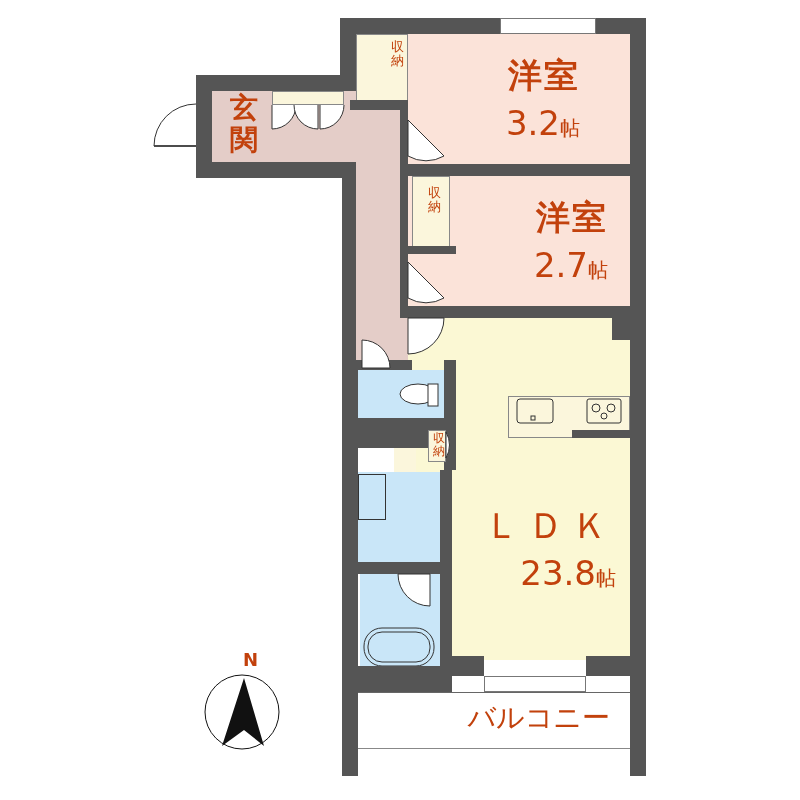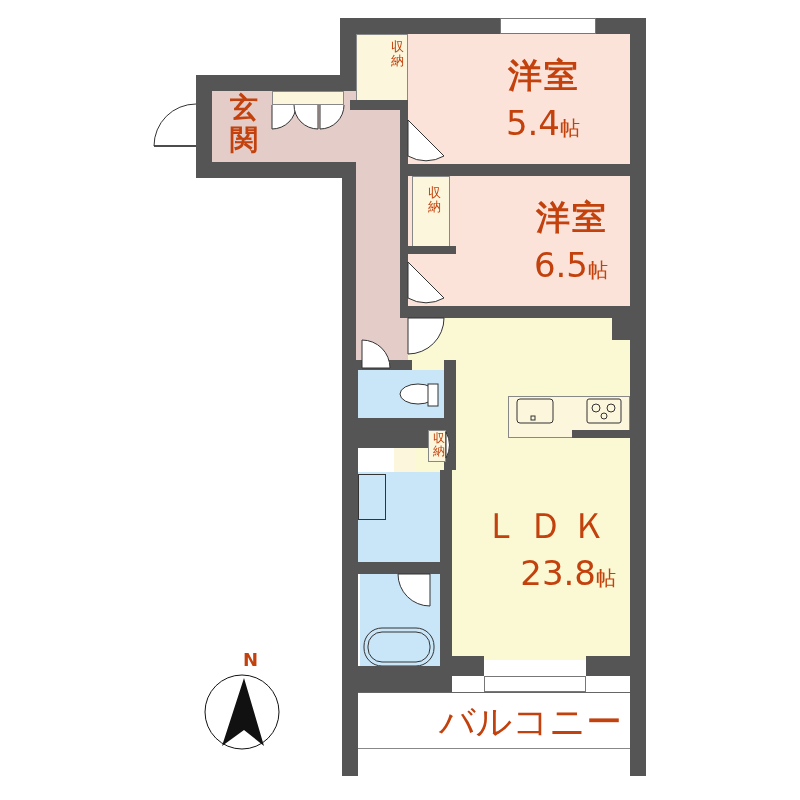--- a/index.html
+++ b/index.html
@@ -43,37 +43,37 @@
   <path d="M48 0 L48 24 A24 24 0 0 0 72 0" fill="#fff" stroke="#333" stroke-width="1"></path>
 </svg>
 
 <div class="room" style="left:408px;top:34px;width:222px;height:130px;background:#fbe3d9;"></div>
 <div class="wall" style="left:400px;top:100px;width:8px;height:70px;"></div>
 <div class="room" style="left:356px;top:34px;width:52px;height:68px;background:#fbf6dc;border:1px solid #888;box-sizing:border-box;"></div>
 <div class="wall" style="left:350px;top:100px;width:58px;height:10px;"></div>
 <div class="label tiny" style="left:388px;top:40px;width:16px;">収納</div>
 <div class="label big" style="left:460px;top:58px;width:120px;">洋室</div>
 <div class="label num" style="left:470px;top:106px;width:110px;">
-  <span>5.4</span><small>帖</small>
+  <span>3.2</span><small>帖</small>
 </div>
 <div class="win" style="left:500px;top:18px;width:96px;height:16px;"></div>
 <svg style="left:408px;top:120px;" width="40" height="40">
   <path d="M0 0 L0 36 A36 36 0 0 0 36 36 Z" fill="#fff" stroke="#333" stroke-width="1"></path>
 </svg>
 
 <div class="wall" style="left:400px;top:164px;width:230px;height:12px;"></div>
 
 <div class="room" style="left:408px;top:176px;width:222px;height:132px;background:#fbe3d9;"></div>
 <div class="wall" style="left:400px;top:176px;width:8px;height:140px;"></div>
 <div class="room" style="left:412px;top:176px;width:38px;height:72px;background:#fbf6dc;border:1px solid #888;box-sizing:border-box;"></div>
 <div class="wall" style="left:408px;top:246px;width:48px;height:8px;"></div>
 <div class="label tiny" style="left:425px;top:186px;width:16px;">収納</div>
 <div class="label big" style="left:488px;top:200px;width:120px;">洋室</div>
 <div class="label num" style="left:498px;top:248px;width:110px;">
-  <span>6.5</span><small>帖</small>
+  <span>2.7</span><small>帖</small>
 </div>
 <svg style="left:408px;top:262px;" width="40" height="40">
   <path d="M0 0 L0 36 A36 36 0 0 0 36 36 Z" fill="#fff" stroke="#333" stroke-width="1"></path>
 </svg>
 
 <div class="wall" style="left:400px;top:306px;width:230px;height:12px;"></div>
 
 <div class="room" style="left:408px;top:318px;width:222px;height:342px;background:#fbf8d4;"></div>
 <div class="wall" style="left:612px;top:318px;width:18px;height:22px;"></div>
 <div class="wall" style="left:440px;top:656px;width:44px;height:20px;"></div>
@@ -130,19 +130,19 @@
   <path d="M0 0 A32 32 0 0 0 32 32 L32 0 Z" fill="#fff" stroke="#333"></path>
 </svg>
 <svg style="left:362px;top:624px;" width="76" height="44">
   <rect x="2" y="4" width="70" height="38" rx="18" fill="none" stroke="#333"></rect>
   <rect x="6" y="8" width="62" height="30" rx="14" fill="none" stroke="#333"></rect>
 </svg>
 <div class="wall" style="left:342px;top:666px;width:110px;height:26px;"></div>
 
 <div class="room" style="left:358px;top:692px;width:272px;height:84px;background:#ffffff;border-top:1px solid #666;box-sizing:border-box;"></div>
 <div class="abs" style="left:358px;top:748px;width:272px;height:0;border-top:1px solid #888;"></div>
-<div class="label" style="left:392px;top:704px;width:230px;font-size:36px;">バルコニー</div>
+<div class="label" style="left:380px;top:704px;width:230px;font-size:28px;">バルコニー</div>
 
 <div class="label" style="left:228px;top:651px;width:30px;font-size:18px;font-weight:bold;">N</div>
 <svg style="left:202px;top:674px;" width="80" height="80">
   <circle cx="40" cy="38" r="37" fill="#fff" stroke="#111" stroke-width="1"></circle>
   <polygon points="42,4 20,72 42,56 62,72" fill="#111"></polygon>
 </svg>
 
 </body></html>

